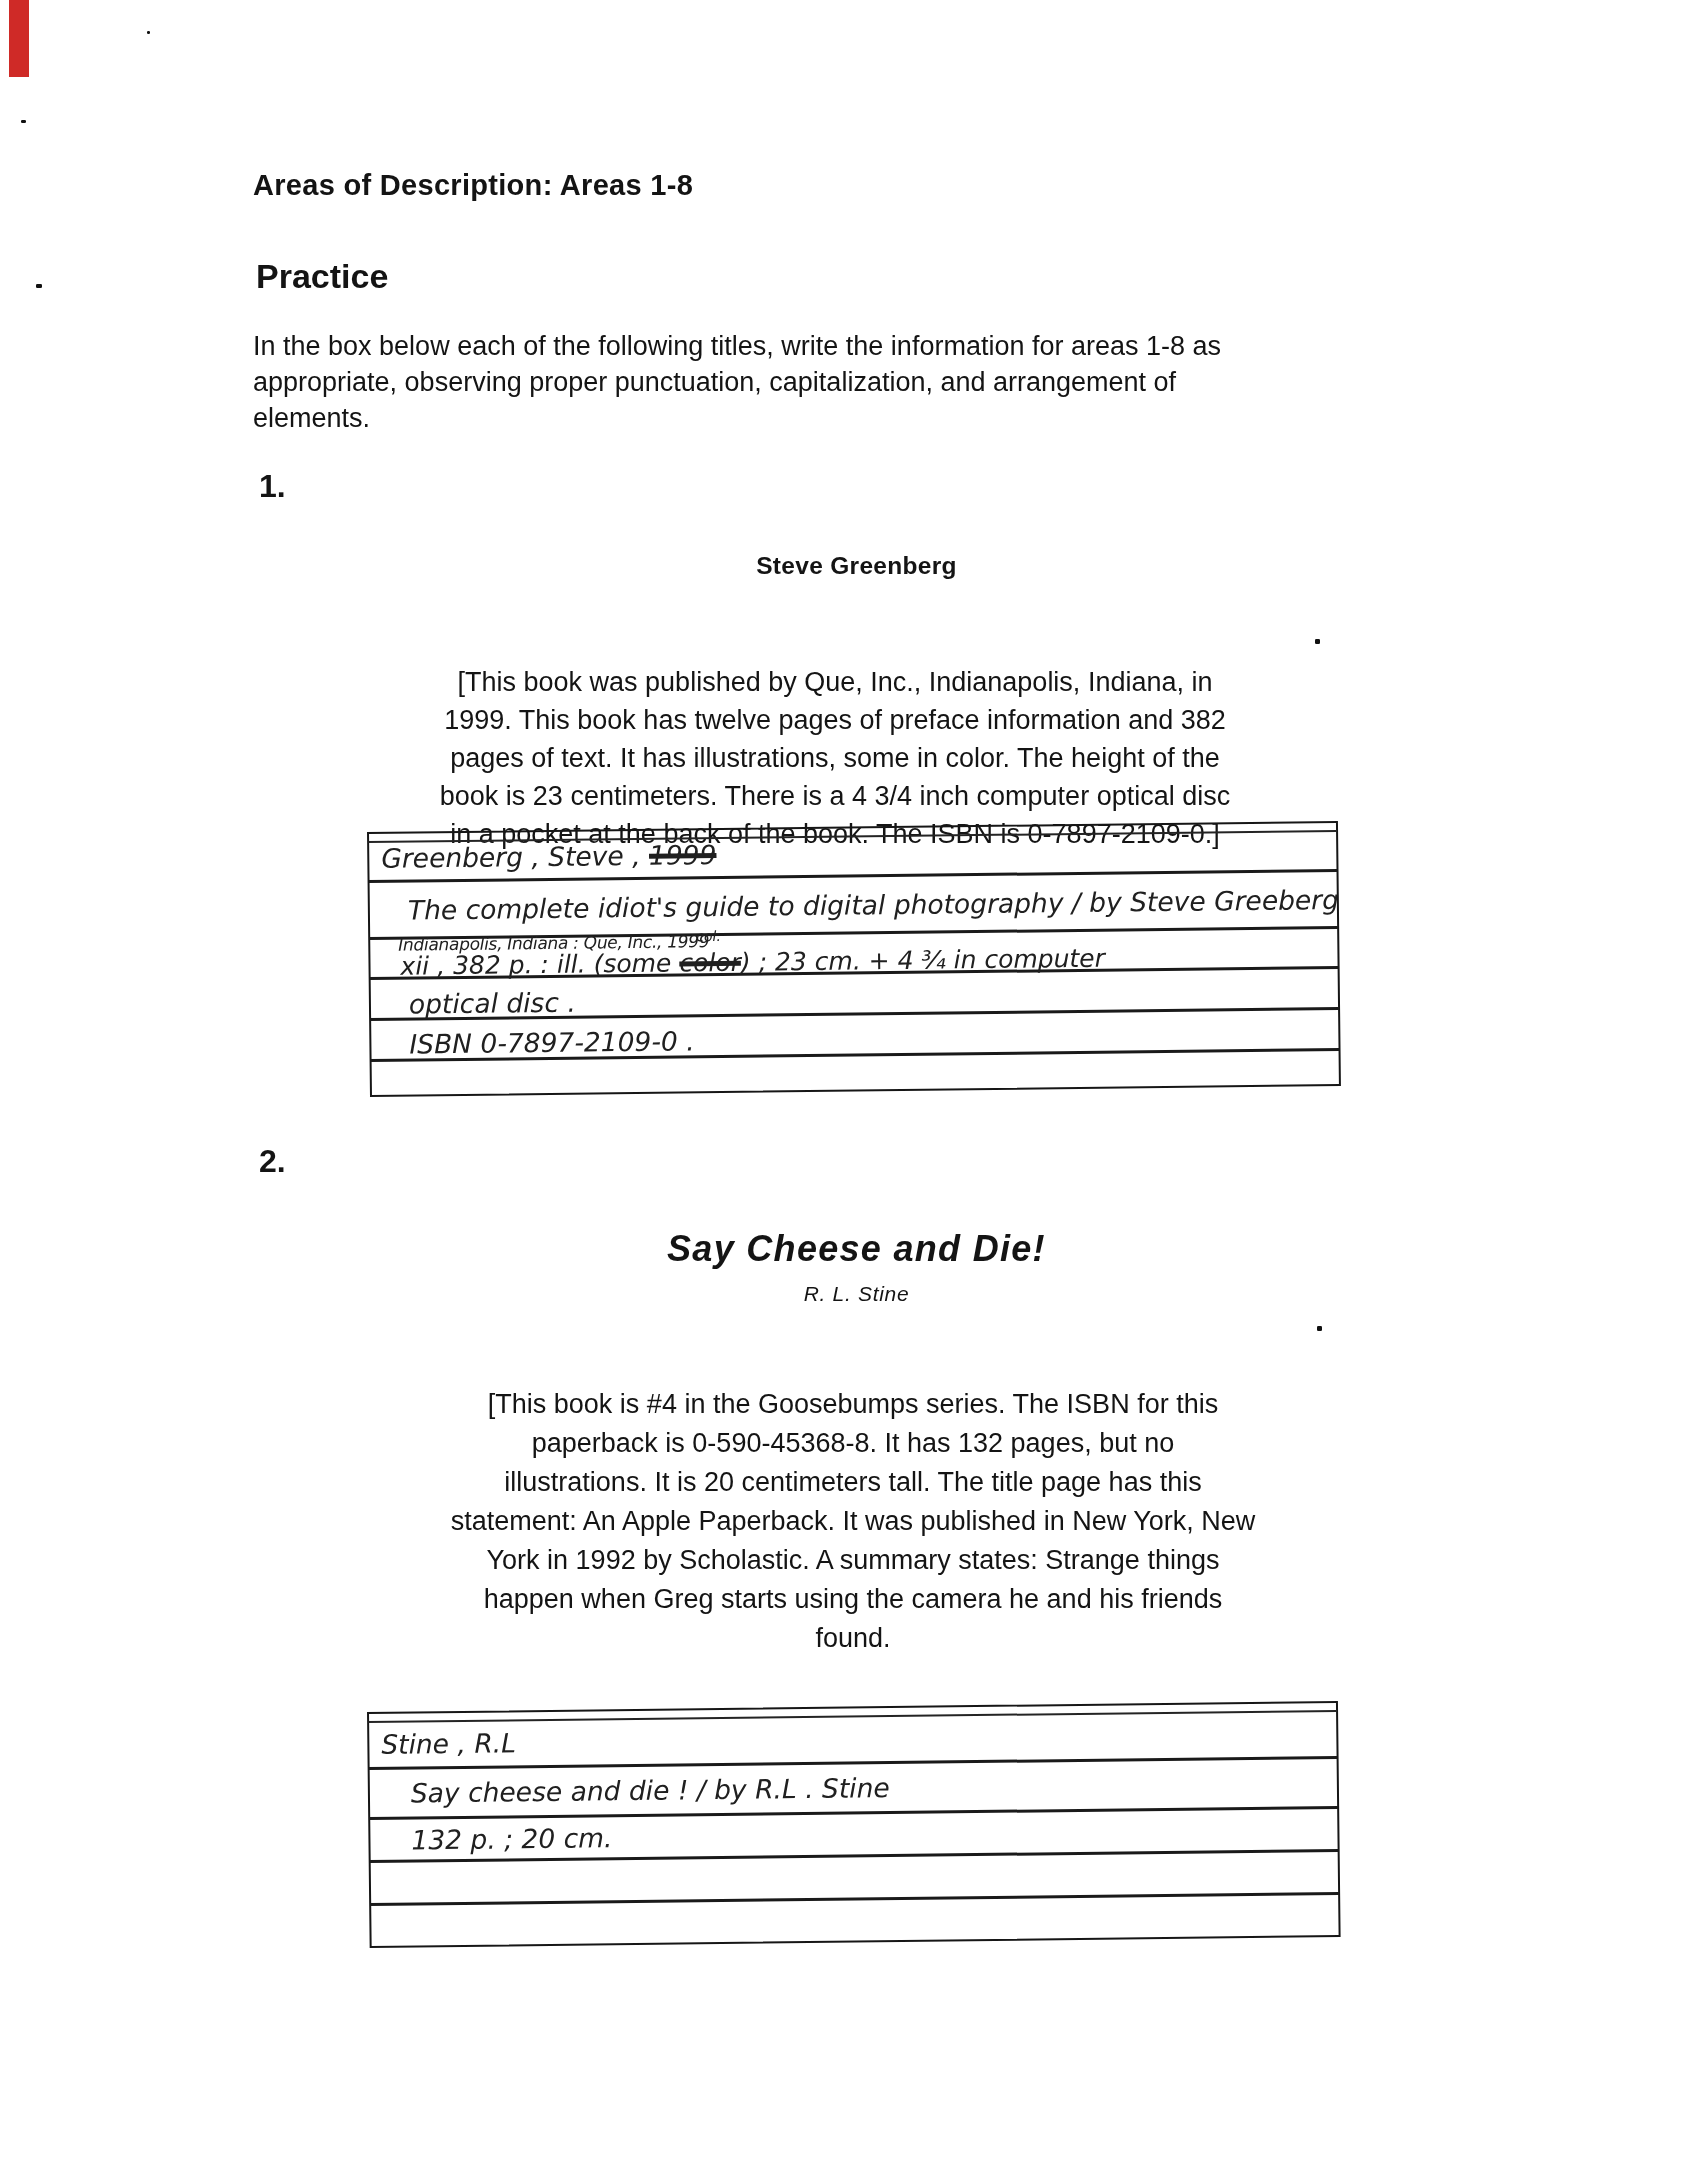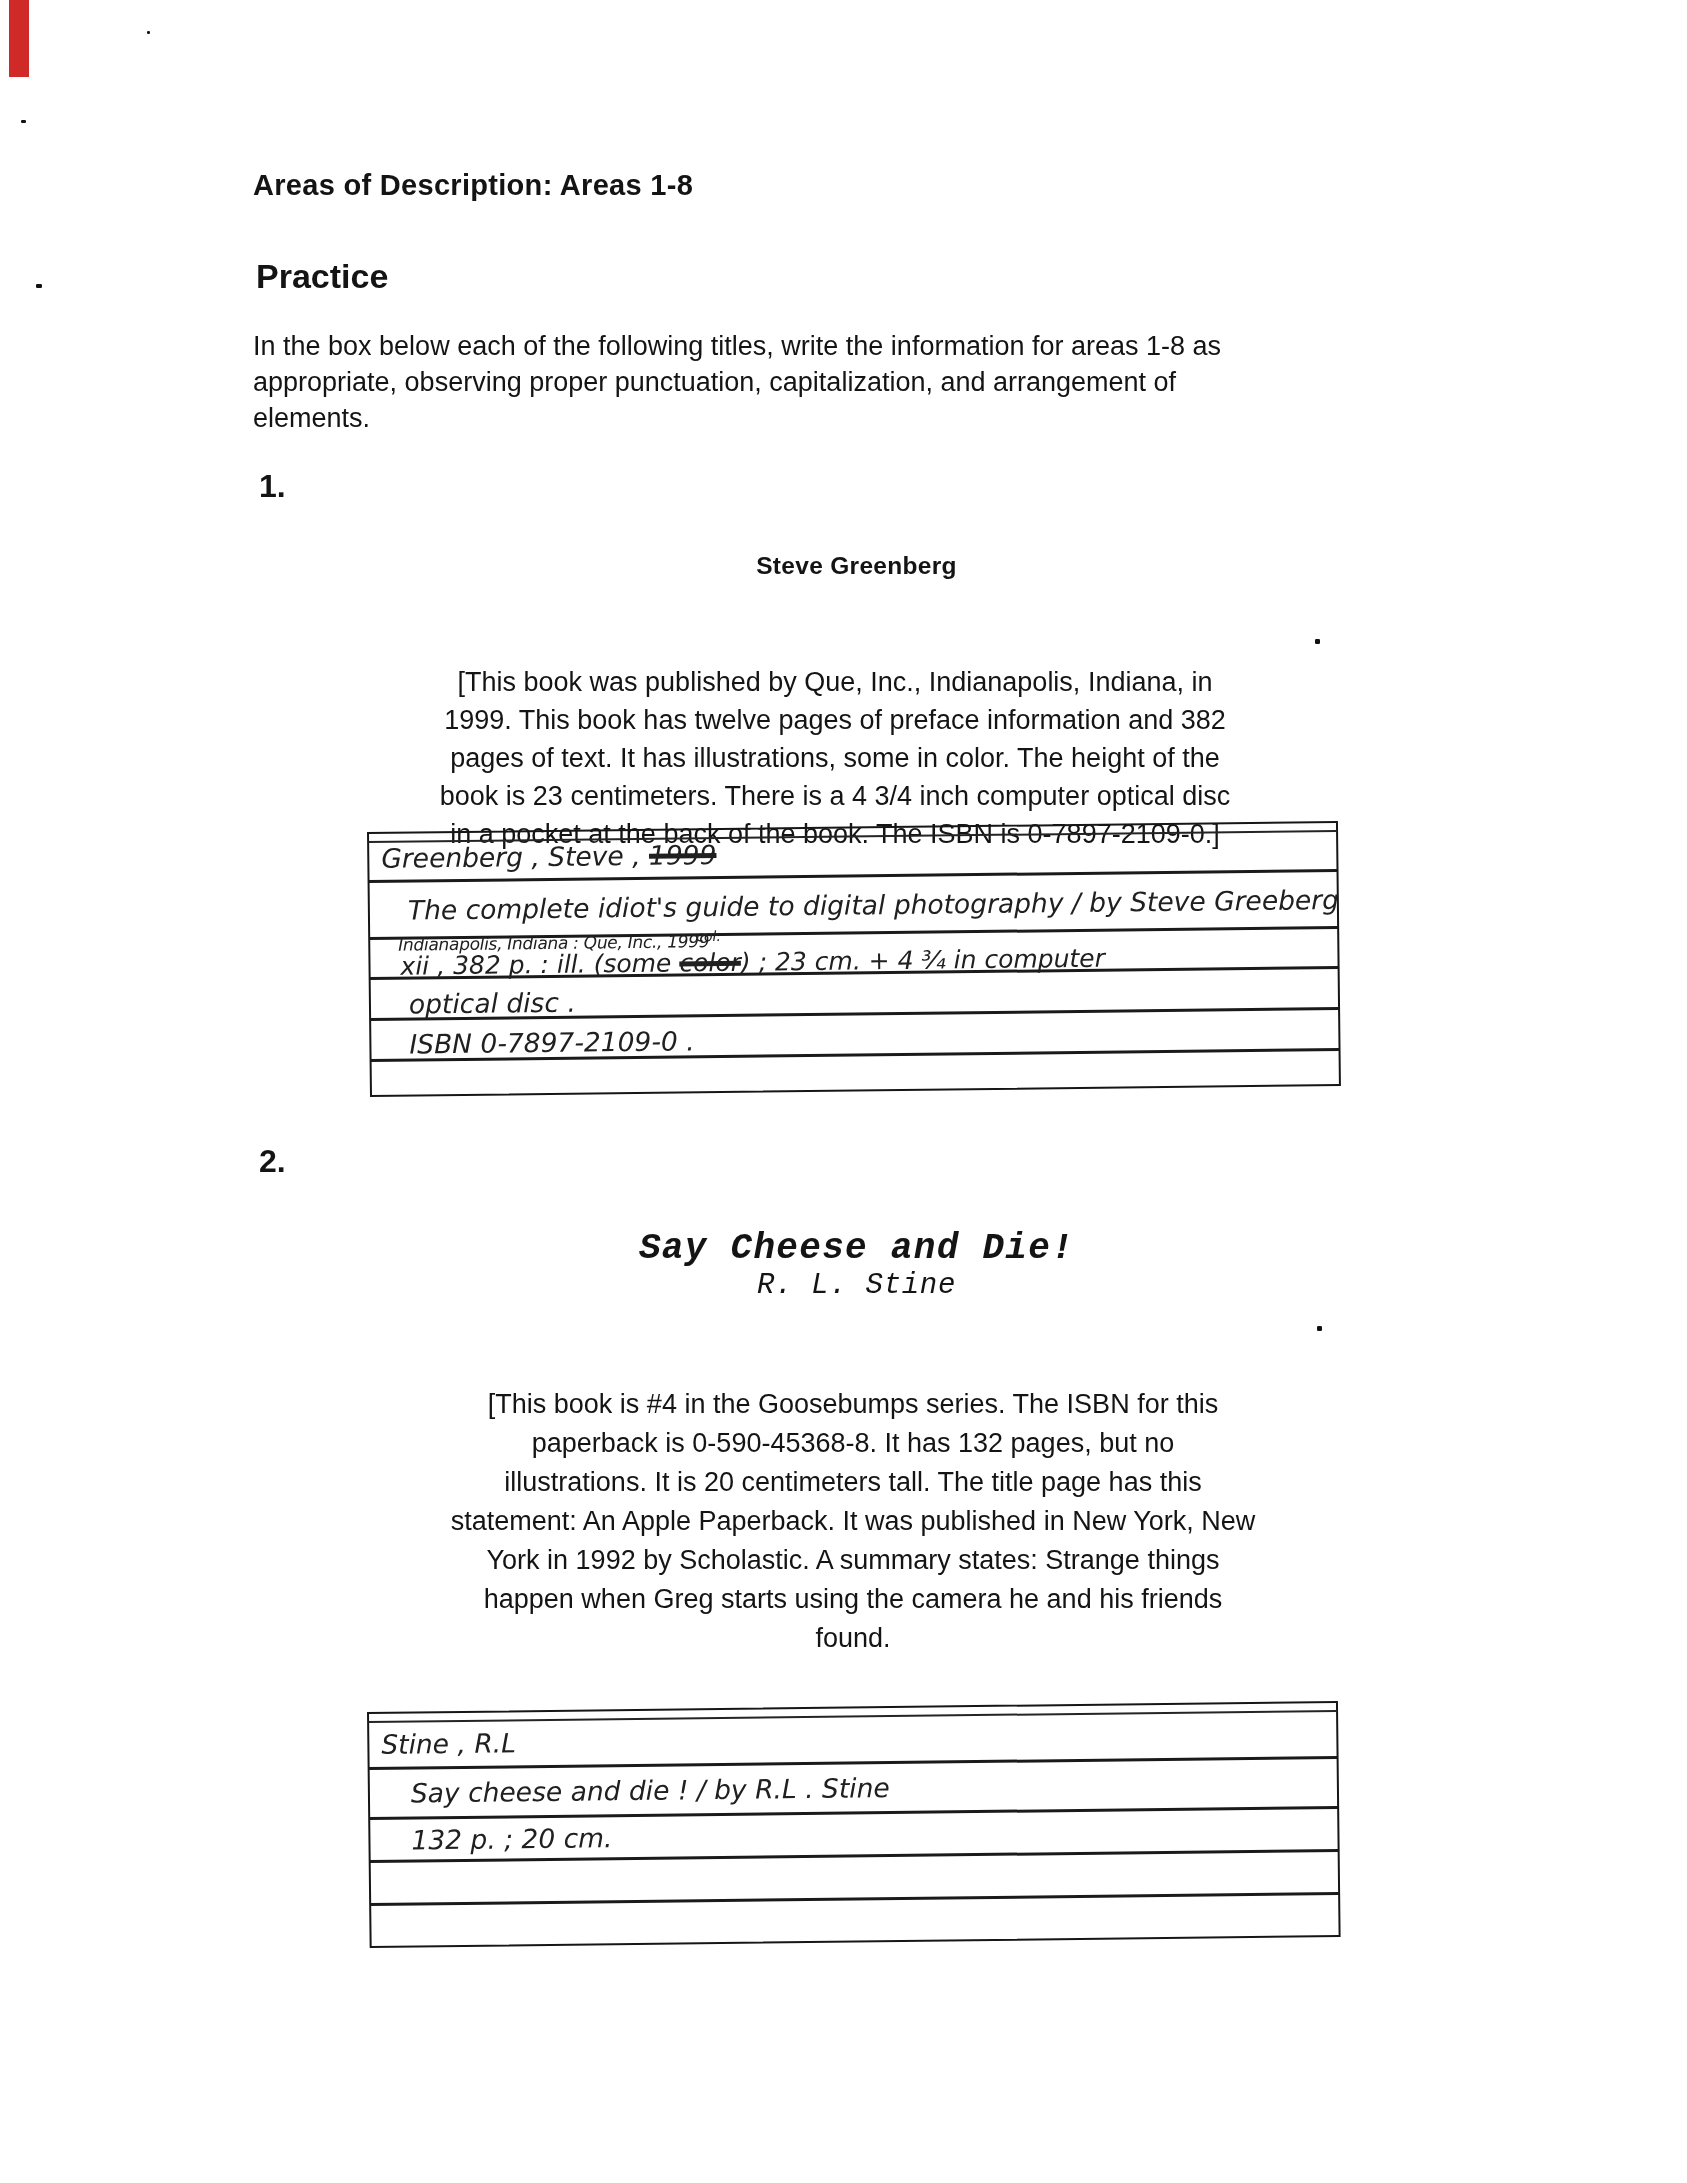--- a/index.html
+++ b/index.html
@@ -23,23 +23,23 @@
   .instructions{left:253px;top:328px;width:1191px;font-size:27px;line-height:36px;}
   .item-number{font-size:32px;font-weight:bold;}
   .num1{left:259px;top:468px;}
   .num2{left:259px;top:1143px;}
 
   .title-block{width:973px;text-align:center;}
   .title1-block{left:370px;top:543px;}
   .title1{font-size:30px;font-weight:bold;letter-spacing:0.7px;}
   .author1{font-size:24.5px;font-weight:bold;margin-top:9.3px;letter-spacing:0.3px;}
 
-  .title2-block{left:370px;top:1228px;font-style:italic;font-family:Liberation Mono, monospace;}
+  .title2-block{left:370px;top:1228px;font-style:italic;font-family:Liberation Sans, sans-serif;}
   .title2{font-size:36px;font-weight:bold;letter-spacing:1.3px;}
-  .author2{font-size:29px;letter-spacing:0.7px;}
+  .author2{font-size:21px;margin-top:12px;letter-spacing:0.7px;}
 
   .bracket{text-align:center;font-size:27px;line-height:38px;}
   .bracket1{left:357px;top:663px;width:956px;}
   .bracket2{left:370px;top:1385px;width:966px;line-height:39px;}
 
   
   .answer-box{
     border:2.6px solid #161616;
     transform:rotate(-0.65deg);
     transform-origin:left top;

